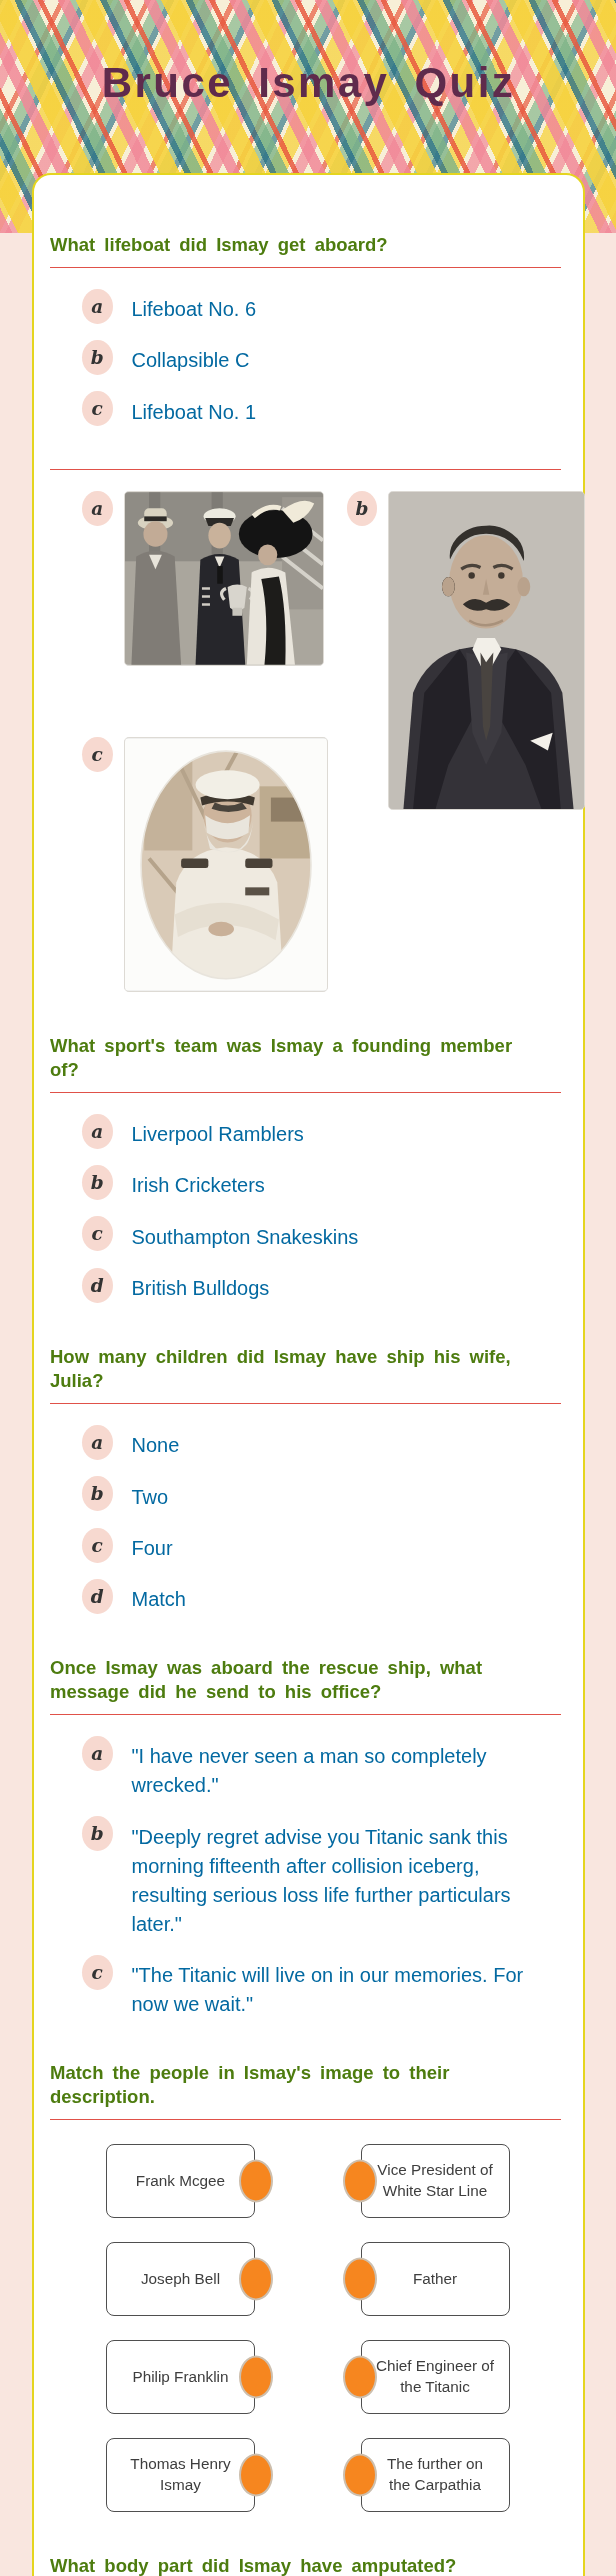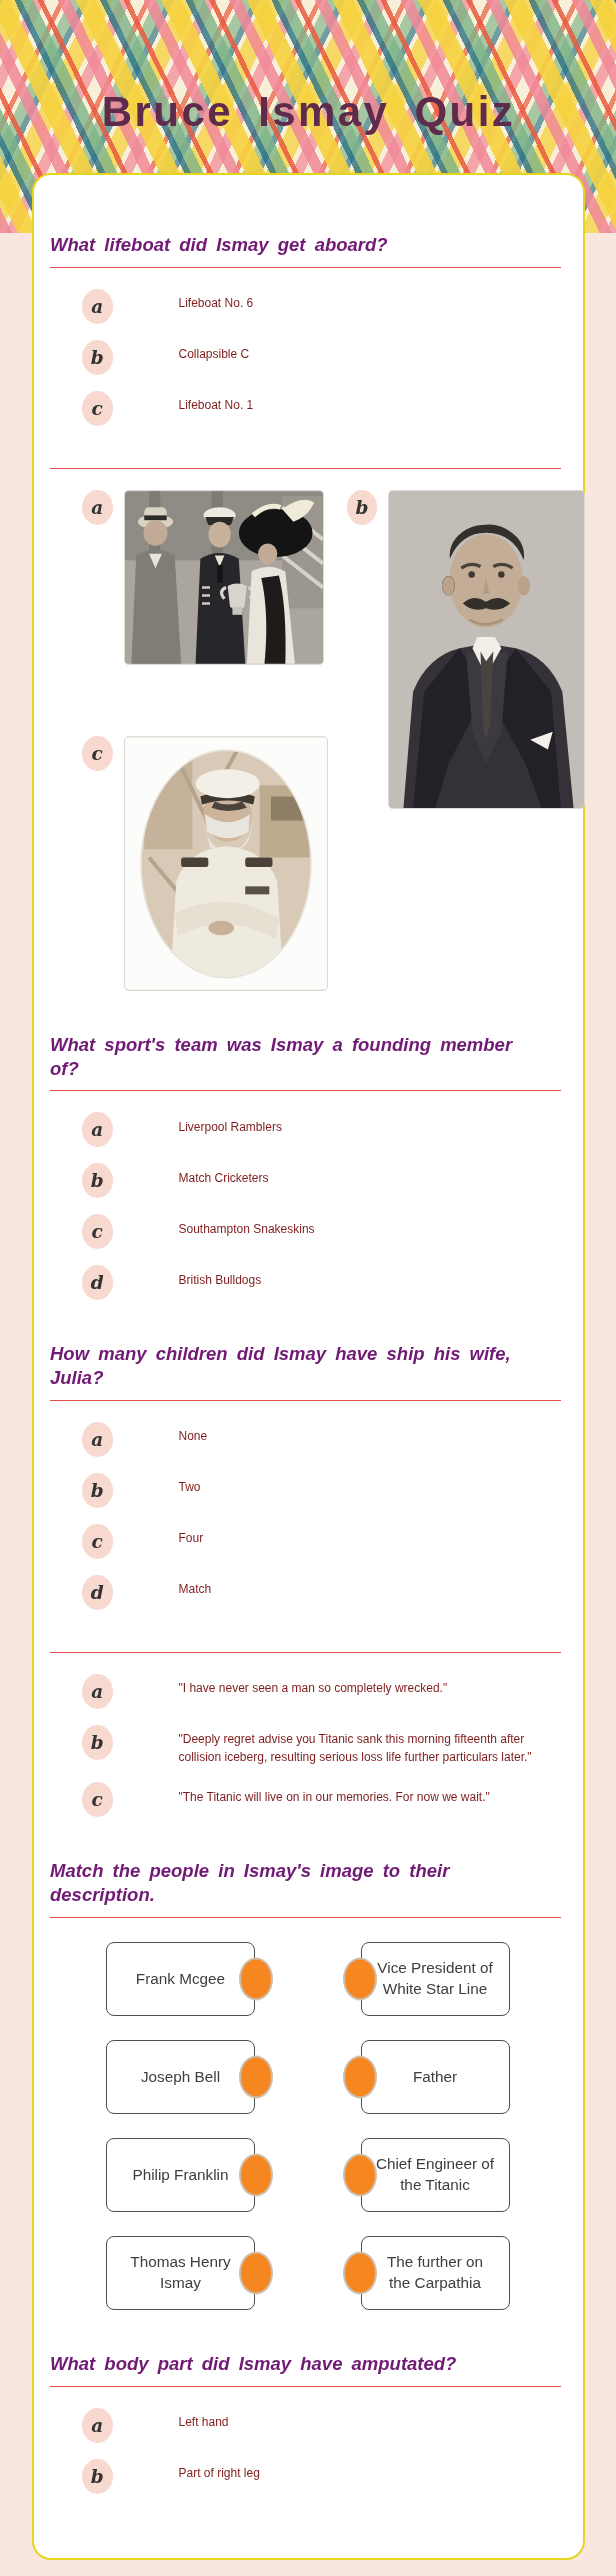--- a/index.html
+++ b/index.html
@@ -31,21 +31,21 @@
         rgba(246,210,62,.75) 16px, rgba(246,210,62,.75) 34px,
         rgba(255,255,255,0) 34px, rgba(255,255,255,0) 38px,
         rgba(42,114,134,.65) 38px, rgba(42,114,134,.65) 44px,
         rgba(125,179,135,.65) 44px, rgba(125,179,135,.65) 55px,
         rgba(255,255,255,0) 55px, rgba(255,255,255,0) 59px,
         rgba(232,90,64,.70) 59px, rgba(232,90,64,.70) 64px,
         rgba(255,255,255,0) 64px, rgba(255,255,255,0) 77px);
   }
   .plaid h1 {
     margin: 0;
-    padding-top: 88px;
+    padding-top: 59px;
     text-align: center;
     font-size: 42px;
     font-weight: 800;
     letter-spacing: 2.4px;
     word-spacing: 11.2px;
     color: #5f2b4c;
   }
   
   .card {
     width: 553px;
@@ -53,27 +53,26 @@
     position: relative;
     background: #ffffff;
     border: 2.4px solid #e5d51f;
     border-radius: 19px;
     padding: 58px 22.5px 48px 16px;
   }
   section.q { margin-bottom: 42px; }
   section.q:last-child { margin-bottom: 4.8px; }
   .q-title {
     margin: 0;
-    color: #701a75;
+    color: #4d7c0f;
     font-size: 18.5px;
     font-weight: bold;
     line-height: 1.3;
     word-spacing: 4px;
     max-width: 487px;
-    font-style: italic;
   }
   .q-rule {
     border: none;
     border-top: 1.6px solid #e05149;
     margin: 9.6px 0 21px 0;
   }
   
   .opt {
     display: flex;
     align-items: flex-start;
@@ -90,26 +89,25 @@
     display: flex;
     align-items: center;
     justify-content: center;
     font-family: "DejaVu Serif", serif;
     font-style: italic;
     font-weight: 600;
     font-size: 18.5px;
     color: #333333;
   }
   .opt-text {
-    font-size: 12px;
-    color: #7f1d1d;
+    font-size: 20px;
+    color: #0369a1;
     line-height: 1.45;
     max-width: 438px;
     padding-top: 6.4px;
-    margin-left: 47px;
   }
   
   .img-grid { display: flex; align-items: flex-start; margin-left: 32px; gap: 19px; }
   .img-col { display: flex; flex-direction: column; }
   .img-opt { display: flex; align-items: flex-start; gap: 11.2px; cursor: pointer; }
   .img-opt + .img-opt { margin-top: 71px; }
   .photo {
     margin: 0;
     border: 0.8px solid #dddad4;
     border-radius: 4.8px;
@@ -309,21 +307,21 @@
     <section class="q">
       <h2 class="q-title">What sport's team was Ismay a founding member of?</h2>
       <hr class="q-rule">
       <div class="opts">
         <div class="opt">
           <span class="badge">a</span>
           <span class="opt-text">Liverpool Ramblers</span>
         </div>
         <div class="opt">
           <span class="badge">b</span>
-          <span class="opt-text">Match Cricketers</span>
+          <span class="opt-text">Irish Cricketers</span>
         </div>
         <div class="opt">
           <span class="badge">c</span>
           <span class="opt-text">Southampton Snakeskins</span>
         </div>
         <div class="opt">
           <span class="badge">d</span>
           <span class="opt-text">British Bulldogs</span>
         </div>
       </div>
@@ -346,20 +344,21 @@
           <span class="opt-text">Four</span>
         </div>
         <div class="opt">
           <span class="badge">d</span>
           <span class="opt-text">Match</span>
         </div>
       </div>
     </section>
 
     <section class="q">
+      <h2 class="q-title">Once Ismay was aboard the rescue ship, what message did he send to his office?</h2>
       <hr class="q-rule">
       <div class="opts">
         <div class="opt">
           <span class="badge">a</span>
           <span class="opt-text">"I have never seen a man so completely wrecked."</span>
         </div>
         <div class="opt">
           <span class="badge">b</span>
           <span class="opt-text">"Deeply regret advise you Titanic sank this morning fifteenth after collision iceberg, resulting serious loss life further particulars later."</span>
         </div>

